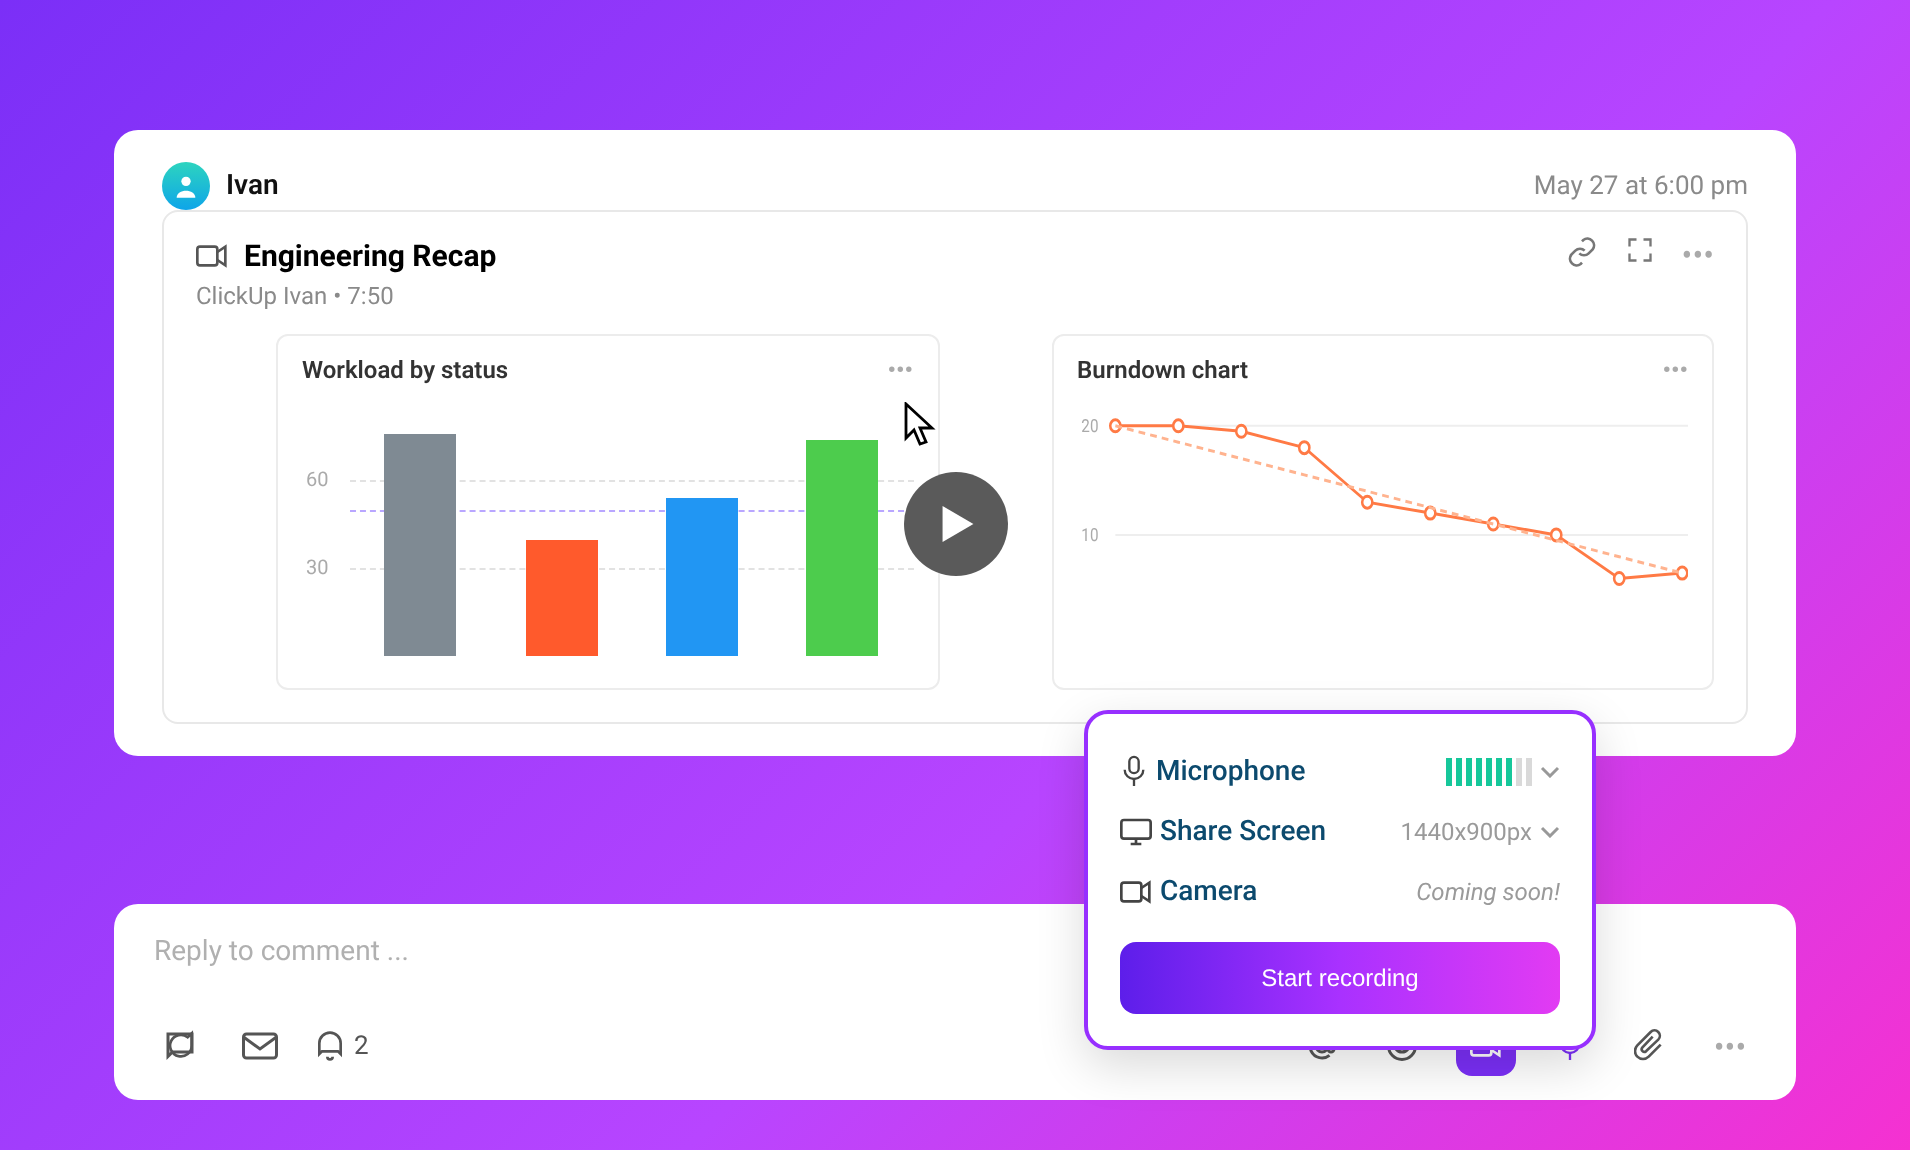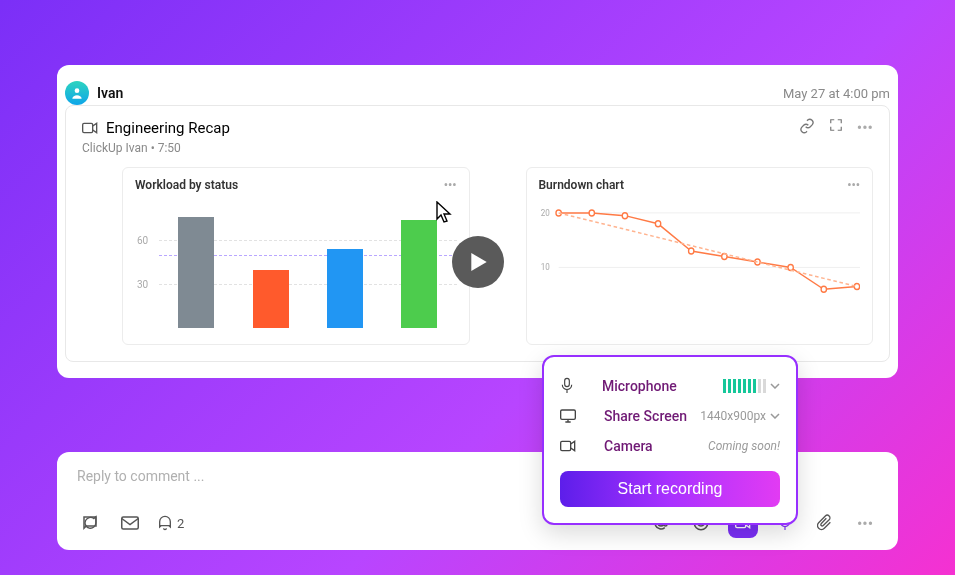--- a/index.html
+++ b/index.html
@@ -10,40 +10,40 @@
     background: linear-gradient(135deg, #7b2ff7 0%, #b845ff 60%, #f531d1 100%);
     overflow: hidden;
     position: relative;
   }
   .card {
     position: absolute;
     left: 57px; top: 65px;
     width: 841px;
     background: #fff;
     border-radius: 12px;
-    padding: 16px 8px;
+    padding: 16px 24px;
   }
   .post-header { display: flex; align-items: center; }
   .avatar {
     width: 24px; height: 24px; border-radius: 50%;
     background: linear-gradient(180deg, #2dd4bf 0%, #0ea5e9 100%);
     margin-right: 8px;
     display:flex;align-items:center;justify-content:center;
     color:#fff;font-size:14px;
   }
   .author { font-weight: 600; font-size: 14px; color:#111; }
   .timestamp { margin-left: auto; font-size: 13px; color:#8a8a8a; }
   .post-body { font-size: 14px; color:#222; margin-top: 14px; margin-bottom: 12px; }
   .clip {
     border: 1px solid #e8e8e8; border-radius: 8px; padding: 12px 16px 16px;
     position: relative;
   }
   .clip-header { display:flex; align-items:center; }
   .clip-icon { width:16px;height:12px; margin-right:8px; color:#555; }
-  .clip-title { font-weight:400; font-size:15px; }
+  .clip-title { font-weight:700; font-size:15px; }
   .clip-actions { margin-left:auto; display:flex; gap:14px; color:#777; }
   .clip-sub { font-size:12px; color:#8a8a8a; margin-top:4px; margin-left:0px; }
   .charts { display:flex; gap:16px; margin-top:12px; }
   .mini { flex:1; border:1px solid #ececec; border-radius:6px; padding:10px 12px 0; height:178px; position:relative; overflow:hidden;margin-left:40px;}
   .mini-header { display:flex; align-items:center; font-size:12px; font-weight:600; color:#333; }
   .dots { margin-left:auto; color:#aaa; cursor:pointer;}
   .bar-area { position:relative; height:130px; margin-top:6px; }
   .gridline { position:absolute; left:24px; right:0; border-top:1px dashed #e2e2e2; font-size:10px; color:#aaa;}
   .gridline span{ position:absolute; left:-22px; top:-6px;}
   .avgline { position:absolute; left:24px; right:0; border-top:1px dashed #b9a7ff; }
@@ -70,47 +70,47 @@
   .icon-purple { background:#8e2de2; background:#7b2ff7; color:#fff; width:30px;height:30px;border-radius:8px;}
   .notif { display:flex;align-items:center;gap:4px; font-size:13px;}
   
   .popover {
     position:absolute; left:542px; top:355px; width:256px;
     background:#fff; border:2px solid #972fff; border-radius:12px;
     padding:14px 16px 16px;
     box-shadow:0 8px 24px rgba(0,0,0,.15);
   }
   .pop-row{display:flex;align-items:center; height:30px; font-size:14px;}
-  .pop-row .lbl{margin-left:28px; color:#701a75; font-weight:500;}
+  .pop-row .lbl{margin-left:4px; color:#0c4a6e; font-weight:500;}
   .pop-row .aux{margin-left:auto; color:#9a9a9a; font-size:12px; display:flex;align-items:center;gap:4px;}
   .levels{display:flex;gap:2px;}
   .levels i{width:3px;height:14px;background:#16c79a;display:block;}
   .levels i.dim{background:#d9d9d9;}
   .coming{color:#8e2de2;font-style:italic;font-size:11px;}
   .start-btn{
     margin-top:10px;width:100%;height:36px;border:none;border-radius:8px;
     background:linear-gradient(90deg,#6a11cb,#bc4ee8,#f531d1);
     background:linear-gradient(90deg,#5d1eea,#a931ff,#e23bf3);
-    color:#fff;font-size:16px;font-weight:500;cursor:pointer;
+    color:#fff;font-size:12px;font-weight:500;cursor:pointer;
   }
   svg{display:block;}
 </style>
 </head>
 <body>
 
 <div class="card">
   <div class="post-header">
     <div class="avatar">
       <svg width="14" height="14" viewBox="0 0 24 24" fill="#fff">
           <circle cx="12" cy="8" r="4"></circle>
           <path d="M4 22c0-4 4-6 8-6s8 2 8 6"></path>
         </svg>
     </div>
     <div class="author">Ivan</div>
-    <div class="timestamp">May 27 at 4:00 pm</div>
+    <div class="timestamp">May 27 at 6:00 pm</div>
   </div>
 
   <div class="clip">
     <div class="clip-header">
       <span>
         <svg class="clip-icon" viewBox="0 0 24 16" fill="none" stroke="#555" stroke-width="2">
             <rect x="1" y="1" width="15" height="14" rx="2"></rect>
             <path d="M16 5l6-4v14l-6-4"></path>
           </svg>
       </span>

